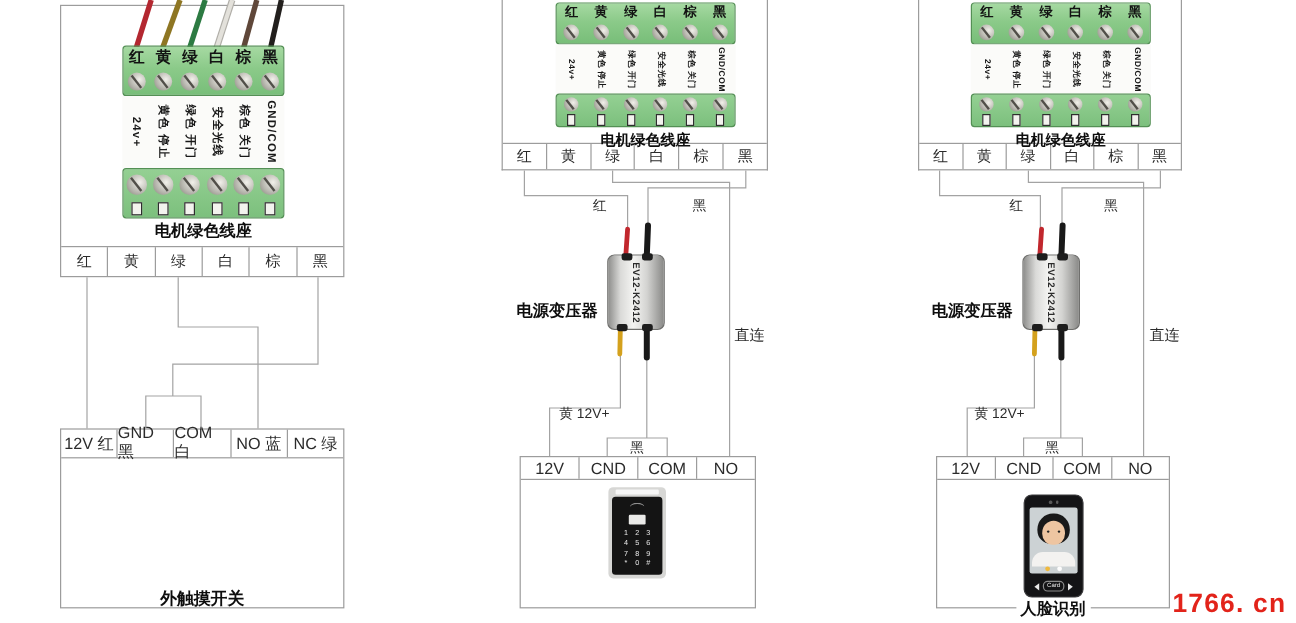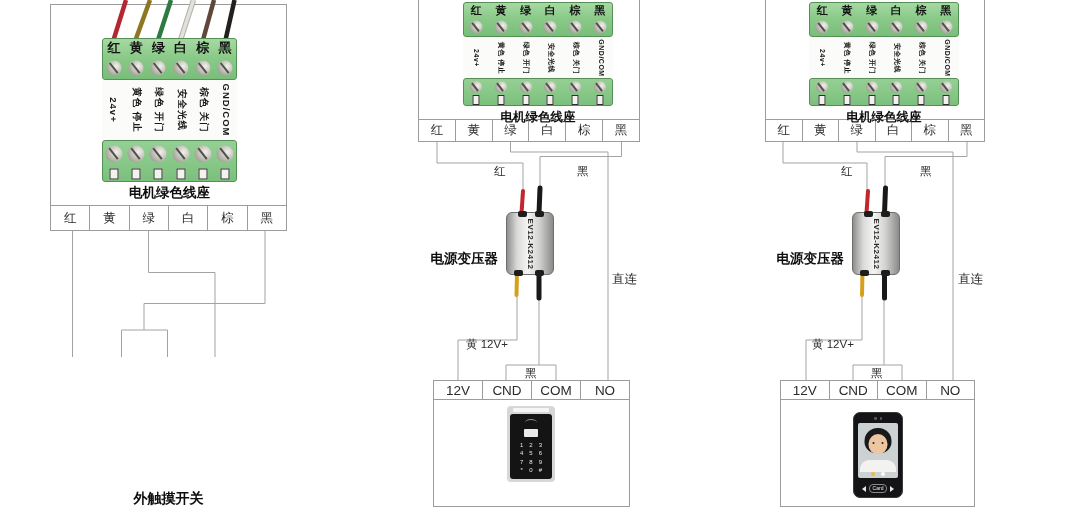--- a/index.html
+++ b/index.html
@@ -249,20 +249,29 @@
             <span class="hole"></span>
           </div>
         <div class="vcell" style="width:22.5px;display:flex;">
             <span class="hole"></span>
           </div>
       </div>
     </div>
   </div>
   <div class="cap" style="left:102px;top:184px;width:135px;font-size:13.5px;">电机绿色线座</div>
 
+  <div class="box" style="left:50px;top:357px;width:237px;height:150px;">
+    <div class="hrow" style="top:0;bottom:auto;height:23px;border-top:none;border-bottom:1px solid #9c9c9c;">
+      <div class="hcell fs13">12V 红</div>
+      <div class="hcell fs13">GND 黑</div>
+      <div class="hcell fs13">COM 白</div>
+      <div class="hcell fs13">NO 蓝</div>
+      <div class="hcell fs13">NC 绿</div>
+    </div>
+  </div>
   <div class="cap" style="left:50px;top:490px;width:237px;font-size:14px;">外触摸开关</div>
 
   <div class="box no-top" style="left:418px;top:0;width:222px;height:142px;">
     <div class="hrow" style="height:21px;">
       <div class="hcell fs12">红</div>
       <div class="hcell fs12">黄</div>
       <div class="hcell fs12">绿</div>
       <div class="hcell fs12">白</div>
       <div class="hcell fs12">棕</div>
       <div class="hcell fs12">黑</div>
@@ -554,14 +563,18 @@
       <div class="fd-shirt"></div>
       <div class="fd-ic1"></div>
       <div class="fd-ic2"></div>
     </div>
     <div class="fd-bar">
       <span class="tri-l"></span>
       <span class="fd-card">Card</span>
       <span class="tri-r"></span>
     </div>
   </div>
-
+  <div class="cap" style="left:780px;top:499px;width:195px;font-size:13.5px;">
+    <span class="capbg">人脸识别</span>
+  </div>
+
+  <div class="wm">1766. cn</div>
 </div>
 
 </body></html>

